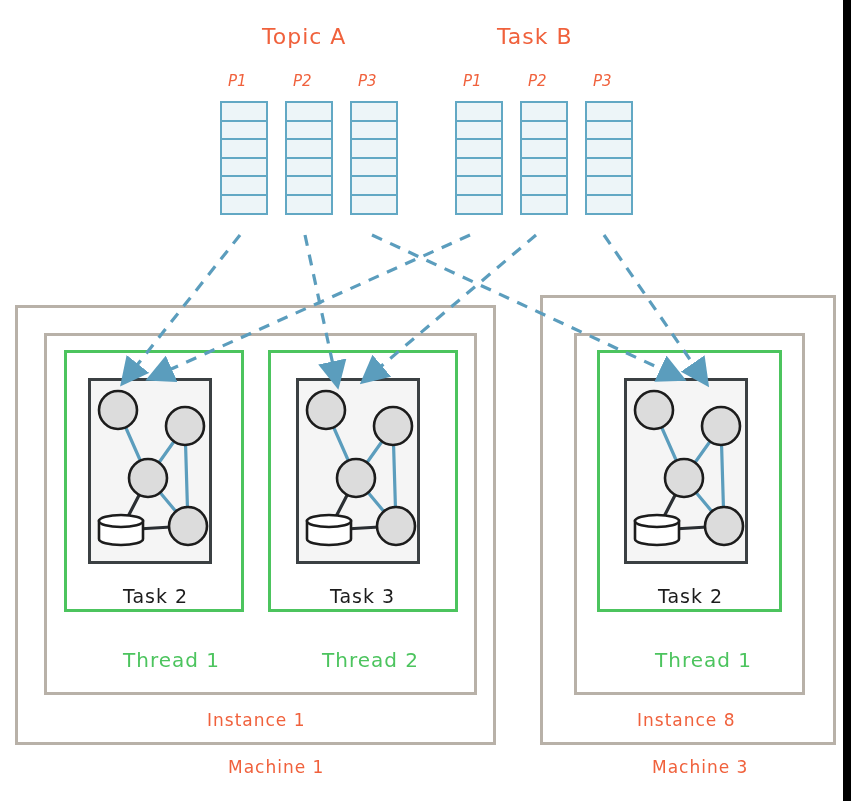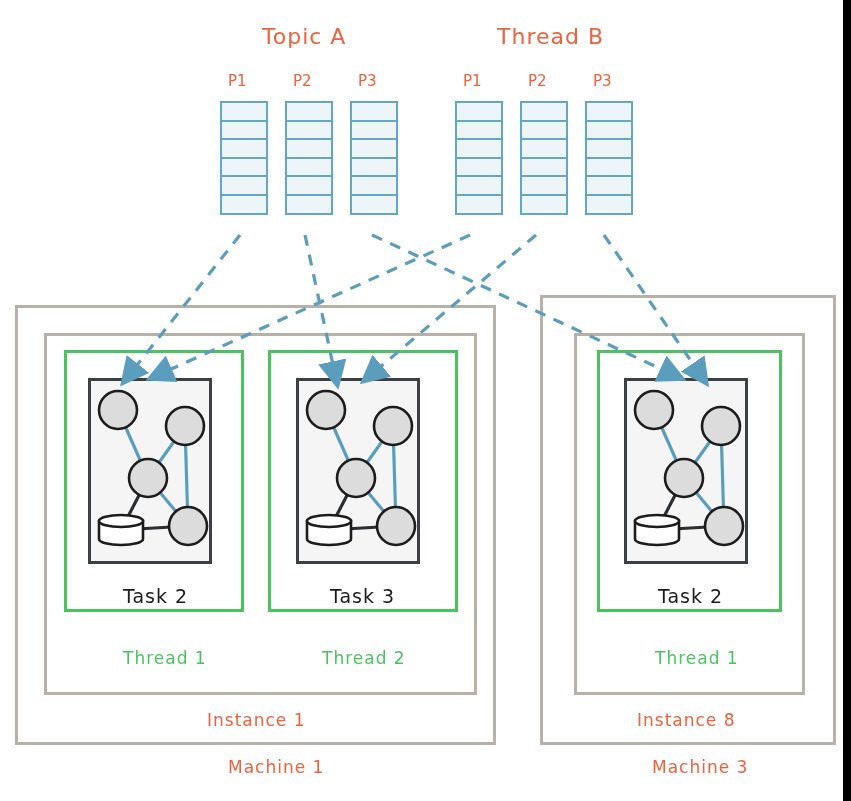--- a/index.html
+++ b/index.html
@@ -5,23 +5,23 @@
   html,body{margin:0;padding:0;background:#000;}
   #stage{
     position:relative;width:843px;height:801px;background:#ffffff;
     font-family:"DejaVu Sans",sans-serif;overflow:hidden;
   }
   .lbl{position:absolute;white-space:nowrap;}
   .topic-label{
     color:#f0613c;font-size:22px;letter-spacing:1px;
     font-family:"DejaVu Sans",sans-serif;
   }
-  .part-label{color:#f0613c;font-size:15px;}
+  .part-label{color:#f0613c;font-size:15px;font-style:italic;}
   .task-label{color:#1c1c1c;font-size:19px;letter-spacing:1px;}
-  .thread-label{color:#4cc45e;font-size:17px;letter-spacing:1px;}
+  .thread-label{color:#4cc45e;font-size:20px;letter-spacing:1px;}
   .inst-label{color:#f0613c;font-size:17px;letter-spacing:1px;}
   .mach-label{color:#f0613c;font-size:17px;letter-spacing:1px;text-align:center;}
 
   .partition{position:absolute;}
   .pcell{
     box-sizing:border-box;width:48px;height:21px;
     background:#edf5f8;border:2.5px solid #62a8c4;margin-top:-2.5px;
   }
   .pcell:first-child{margin-top:0;}
 
@@ -32,21 +32,21 @@
   .task-box{border:3px solid #3b4043;background:#f5f5f5;}
 
   svg.overlay{position:absolute;left:0;top:0;width:851px;height:801px;pointer-events:none;}
 </style>
 </head>
 <body>
 
 <div id="stage">
 
   <div class="lbl topic-label" style="left:262px;top:24px">Topic A</div>
-  <div class="lbl topic-label" style="left:497px;top:24px">Thread B</div>
+  <div class="lbl topic-label" style="left:497px;top:24px">Task B</div>
 
   <div class="lbl part-label" style="left:228px;top:72px">P1</div>
   <div class="lbl part-label" style="left:293px;top:72px">P2</div>
   <div class="lbl part-label" style="left:358px;top:72px">P3</div>
   <div class="lbl part-label" style="left:463px;top:72px">P1</div>
   <div class="lbl part-label" style="left:528px;top:72px">P2</div>
   <div class="lbl part-label" style="left:593px;top:72px">P3</div>
 
   <div class="partition" style="left:220px;top:101px">
     <div class="pcell"></div>

